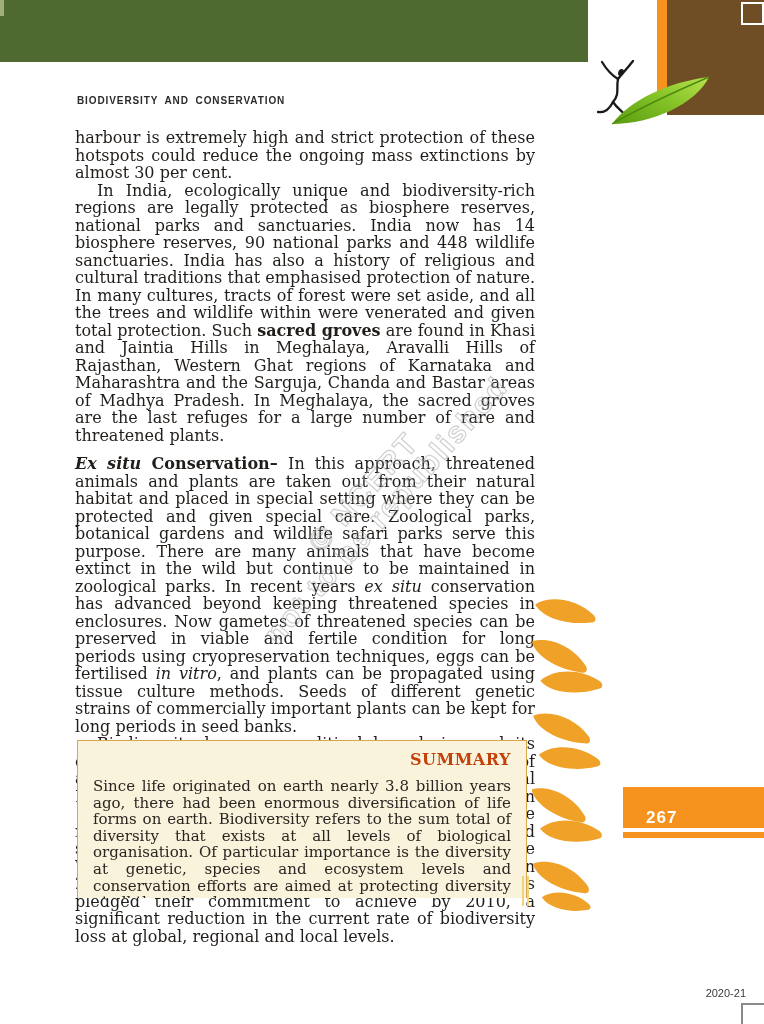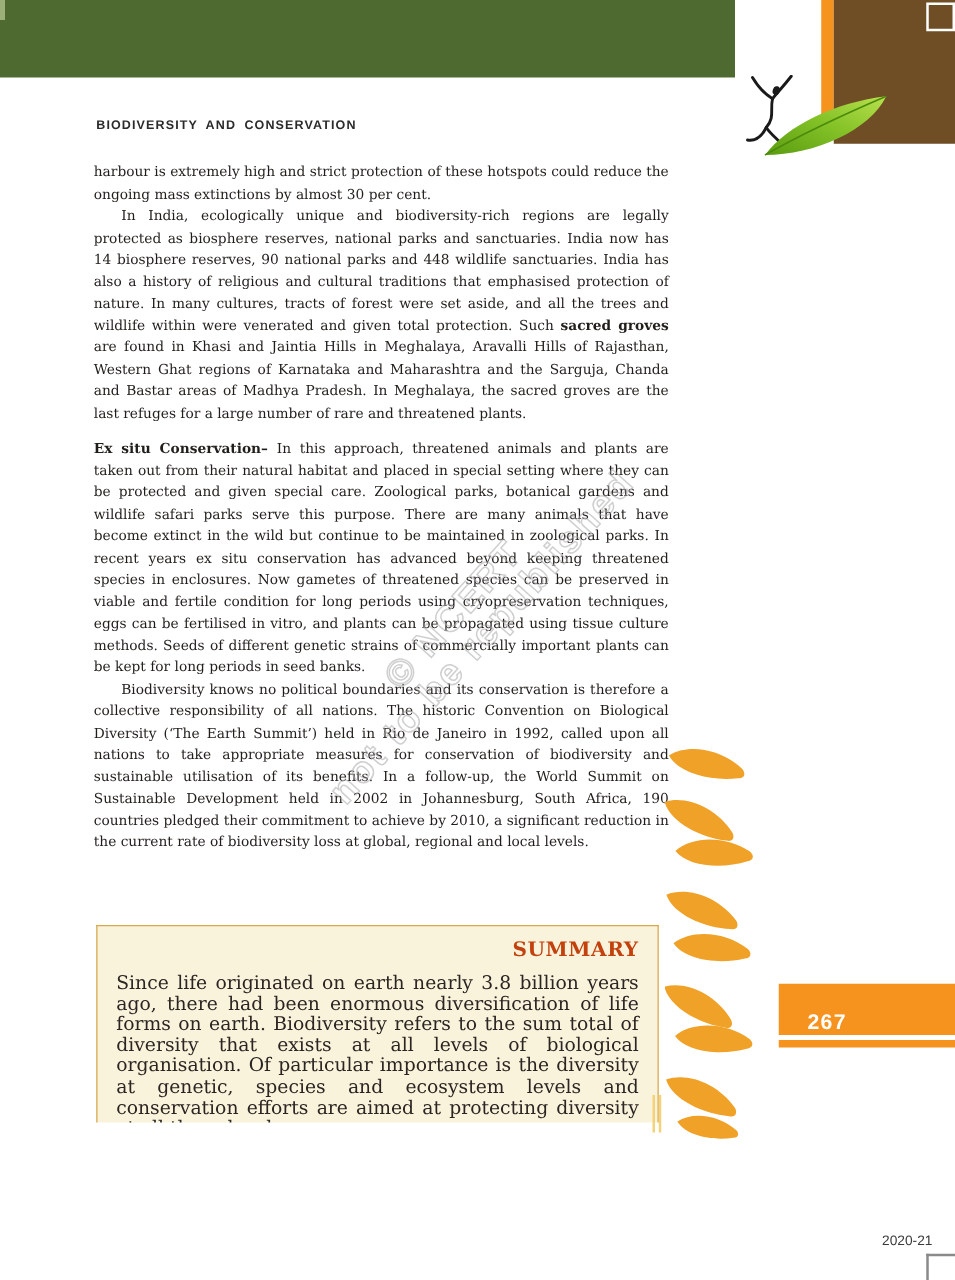--- a/index.html
+++ b/index.html
@@ -11,26 +11,26 @@
   .orange-strip{position:absolute;left:657px;top:0;width:10px;height:95px;background:#f6921e;}
   .brown-block{position:absolute;left:667px;top:0;width:97px;height:115px;background:#6f4e25;}
   .tr-square{position:absolute;left:741px;top:2px;width:19px;height:19px;border:2px solid #ffffff;background:transparent;}
   .figure-svg{position:absolute;left:596px;top:60px;}
   .leaf-svg{position:absolute;left:610px;top:72px;}
   
   .running-head{position:absolute;left:77px;top:95px;font-family:"Liberation Sans","DejaVu Sans",sans-serif;
     font-size:10px;font-weight:bold;letter-spacing:.9px;word-spacing:3px;color:#2b2b2b;}
   
   .body-col{position:absolute;left:75px;top:129px;width:460px;text-align:justify;
-    font-size:11px;line-height:17.5px;color:#211d1a;}
+    font-size:16px;line-height:17.5px;color:#211d1a;}
   .body-col p{margin:0;}
   .body-col p.indent{text-indent:22px;}
   .body-col p.gap{margin-top:11px;}
   .b{font-weight:bold;}
-  .i{}
+  .i{font-style:italic;}
   
   .summary-box{position:absolute;left:77px;top:740px;width:450px;height:158px;box-sizing:border-box;
     background:#faf3dc;border:1px solid #d8a84e;border-bottom:none;overflow:hidden;padding:9px 15px 0 15px;}
   .summary-title{text-align:right;font-weight:bold;font-size:16px;letter-spacing:.5px;color:#c2410c;margin:0 0 9px 0;}
   .summary-text{text-align:justify;font-size:15px;line-height:16.6px;color:#2a2522;}
   .summary-text p{margin:0;}
   .summary-text p.indent{text-indent:20px;}
   
   .wm{position:absolute;font-family:"Liberation Sans","DejaVu Sans",sans-serif;font-weight:bold;
     font-size:30px;letter-spacing:2px;white-space:nowrap;color:rgba(255,255,255,0.06);

